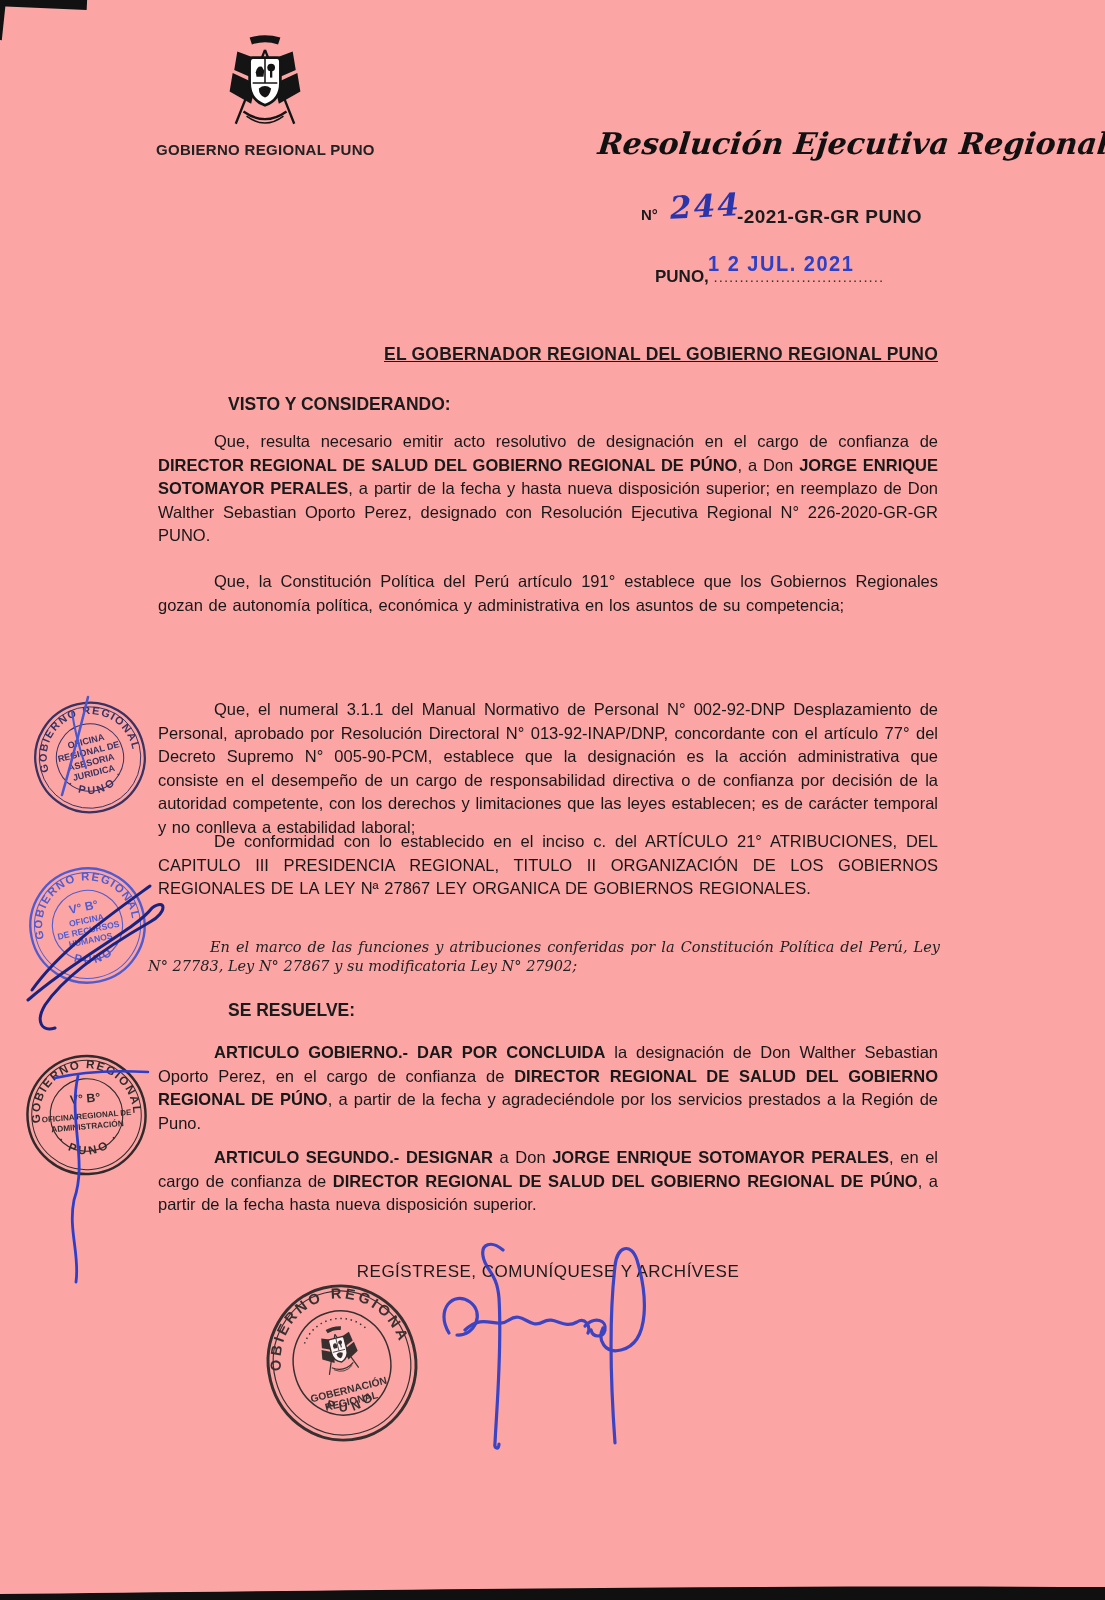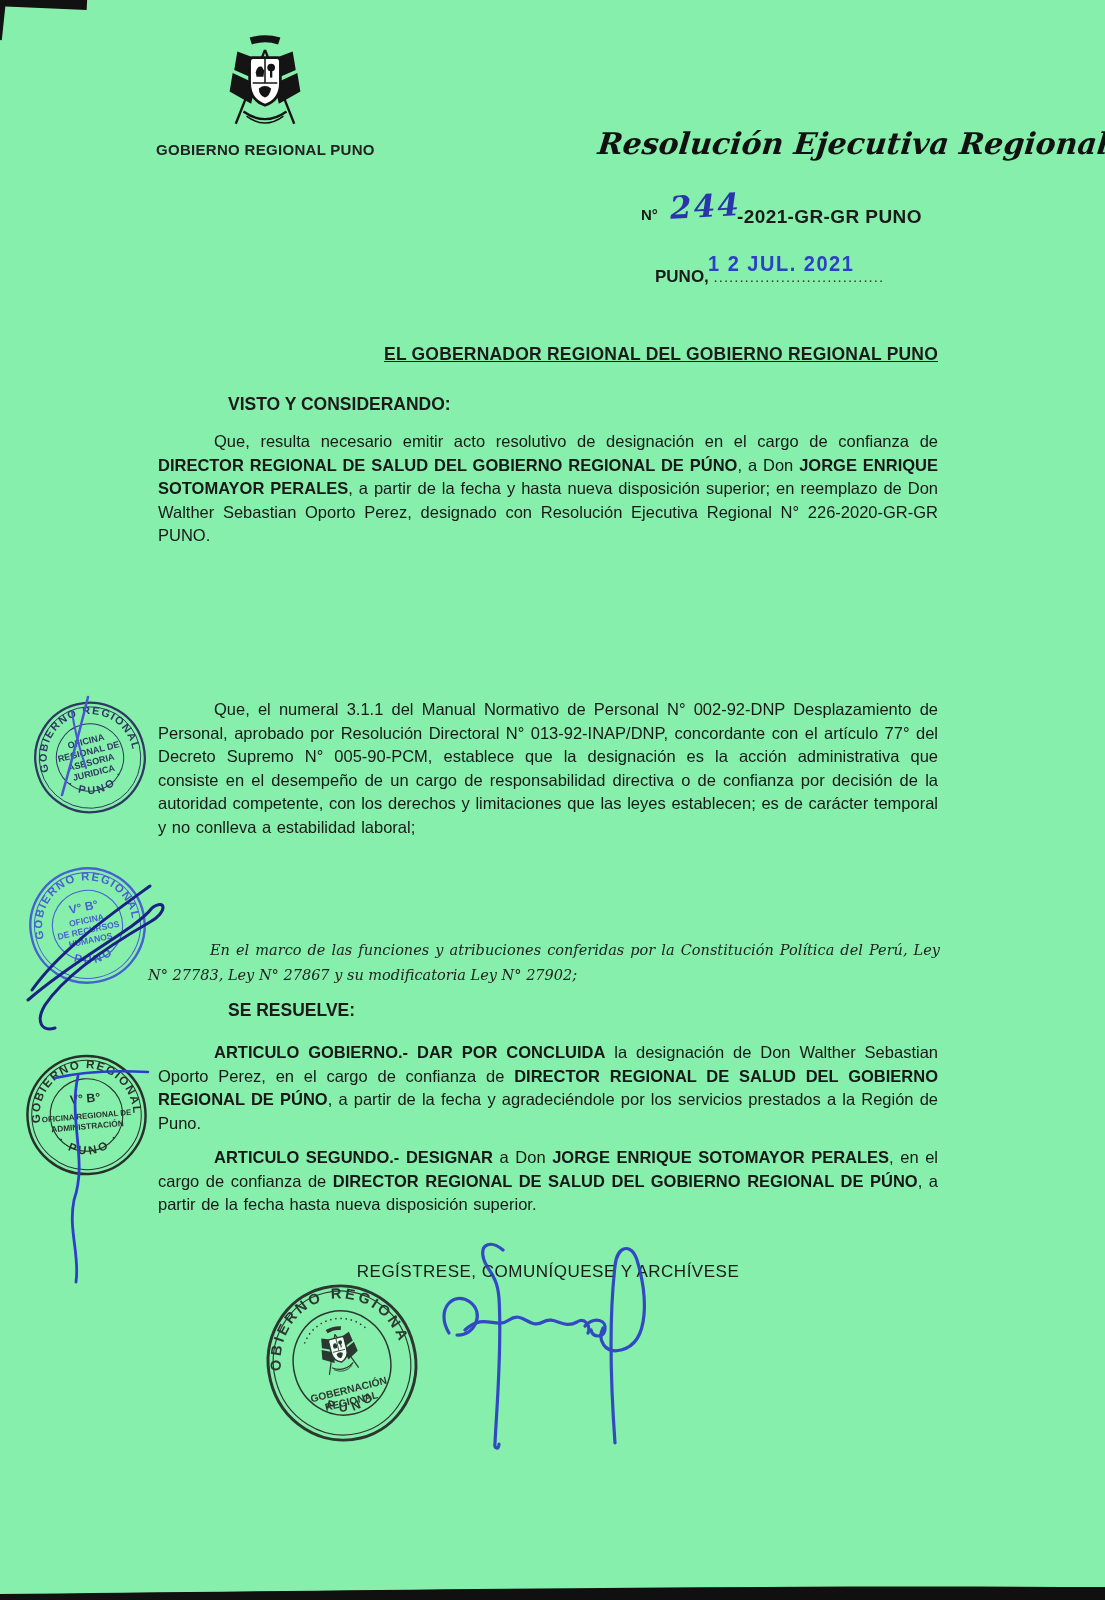--- a/index.html
+++ b/index.html
@@ -1,16 +1,16 @@
 <!DOCTYPE html>
 <html><head>
 <meta charset="utf-8">
 <style>
   html,body{margin:0;padding:0;background:#6f6f6f;}
-  .page{position:relative;width:1105px;height:1600px;margin:0 auto;background:#86efac;
+  .page{position:relative;width:1105px;height:1600px;margin:0 auto;background:#fca5a5;
         overflow:hidden;font-family:"Liberation Sans",sans-serif;color:#1b1b1b;}
   .abs{position:absolute;}
   .b{font-weight:700;}
   
   .emblem-top{left:225px;top:33px;width:80px;height:100px;color:#141414;}
   .org-label{left:156px;top:141px;font-size:15px;font-weight:700;letter-spacing:.3px;color:#222;}
   .script-title{left:598px;top:126px;width:352px;text-align:center;
       font-family:"DejaVu Serif",serif;font-style:italic;font-weight:700;font-size:30px;
       transform:skewX(-6deg);color:#111;white-space:nowrap;}
   .num-prefix{left:641px;top:206px;font-size:15px;font-weight:700;}
@@ -21,21 +21,21 @@
   .place-dots{font-weight:400;font-size:15px;letter-spacing:1px;color:#333;}
   .date-stamp{left:708px;top:252px;font-size:20px;font-weight:700;color:#2e41c6;
       letter-spacing:1.5px;transform:scaleY(1.08);white-space:nowrap;}
   
   .doc-title{left:158px;top:344px;width:780px;text-align:right;font-size:17.5px;font-weight:700;letter-spacing:.2px;text-decoration:underline;}
   .visto{left:228px;top:394px;font-size:17.5px;font-weight:700;}
   .para{left:158px;width:780px;font-size:16.5px;line-height:23.5px;text-align:justify;
         text-indent:56px;word-spacing:1px;color:#181818;}
   .p1{top:430px;} .p2{top:570px;} .p3{top:654px;margin-top:44px;} .p4{top:830px;}
   .p5{left:148px;top:938px;width:792px;font-family:"DejaVu Serif",serif;font-style:italic;
-      font-size:14.5px;line-height:25px;text-align:justify;text-indent:62px;color:#222;}
+      font-size:14.5px;line-height:19px;text-align:justify;text-indent:62px;color:#222;}
   .resuelve{left:228px;top:1000px;font-size:17.5px;font-weight:700;}
   .art1{top:1041px;} .art2{top:1146px;}
   .closing{left:158px;top:1262px;width:780px;text-align:center;font-size:17px;letter-spacing:.5px;}
   
   .signer{left:415px;top:1380px;width:290px;text-align:center;}
   .signer-name{font-size:19px;font-weight:700;letter-spacing:.3px;}
   .signer-role{font-size:14.5px;font-weight:700;margin-top:4px;letter-spacing:.2px;}
   
   .stamp{position:absolute;}
   .stamp svg{width:100%;height:100%;overflow:visible;}
@@ -96,21 +96,23 @@
   <div class="abs place-line">
     <span>PUNO,</span>
     <span class="place-dots">.................................</span>
   </div>
   <div class="abs date-stamp">1 2 JUL. 2021</div>
 
   <div class="abs doc-title">EL GOBERNADOR REGIONAL DEL GOBIERNO REGIONAL PUNO</div>
   <div class="abs visto">VISTO Y CONSIDERANDO:</div>
 
   <div class="abs para p1"><span>Que, resulta necesario emitir acto resolutivo de designación en el cargo de confianza de </span><span class="b">DIRECTOR REGIONAL DE SALUD DEL GOBIERNO REGIONAL DE PÚNO</span><span>, a Don </span><span class="b">JORGE ENRIQUE SOTOMAYOR PERALES</span><span>, a partir de la fecha y hasta nueva disposición superior; en reemplazo de Don Walther Sebastian Oporto Perez, designado con Resolución Ejecutiva Regional N° 226-2020-GR-GR PUNO.</span></div>
+  <div class="abs para p2">Que, la Constitución Política del Perú artículo 191° establece que los Gobiernos Regionales gozan de autonomía política, económica y administrativa en los asuntos de su competencia;</div>
   <div class="abs para p3">Que, el numeral 3.1.1 del Manual Normativo de Personal N° 002-92-DNP Desplazamiento de Personal, aprobado por Resolución Directoral N° 013-92-INAP/DNP, concordante con el artículo 77° del Decreto Supremo N° 005-90-PCM, establece que la designación es la acción administrativa que consiste en el desempeño de un cargo de responsabilidad directiva o de confianza por decisión de la autoridad competente, con los derechos y limitaciones que las leyes establecen; es de carácter temporal y no conlleva a estabilidad laboral;</div>
+  <div class="abs para p4">De conformidad con lo establecido en el inciso c. del ARTÍCULO 21° ATRIBUCIONES, DEL CAPITULO III PRESIDENCIA REGIONAL, TITULO II ORGANIZACIÓN DE LOS GOBIERNOS REGIONALES DE LA LEY Nª 27867 LEY ORGANICA DE GOBIERNOS REGIONALES.</div>
   <div class="abs p5">En el marco de las funciones y atribuciones conferidas por la Constitución Política del Perú, Ley N° 27783, Ley N° 27867 y su modificatoria Ley N° 27902;</div>
 
   <div class="abs resuelve">SE RESUELVE:</div>
   <div class="abs para art1"><span class="b">ARTICULO GOBIERNO.- DAR POR CONCLUIDA</span><span> la designación de Don Walther Sebastian Oporto Perez, en el cargo de confianza de </span><span class="b">DIRECTOR REGIONAL DE SALUD DEL GOBIERNO REGIONAL DE PÚNO</span><span>, a partir de la fecha y agradeciéndole por los servicios prestados a la Región de Puno.</span></div>
   <div class="abs closing">REGÍSTRESE, COMUNÍQUESE Y ARCHÍVESE</div>
 
   <div class="abs para art2"><span class="b">ARTICULO SEGUNDO.- DESIGNAR</span><span> a Don </span><span class="b">JORGE ENRIQUE SOTOMAYOR PERALES</span><span>, en el cargo de confianza de </span><span class="b">DIRECTOR REGIONAL DE SALUD DEL GOBIERNO REGIONAL DE PÚNO</span><span>, a partir de la fecha hasta nueva disposición superior.</span></div>
 
   <div class="stamp stamp-a">
     <svg viewBox="0 0 200 200" style="color:#26265a">

